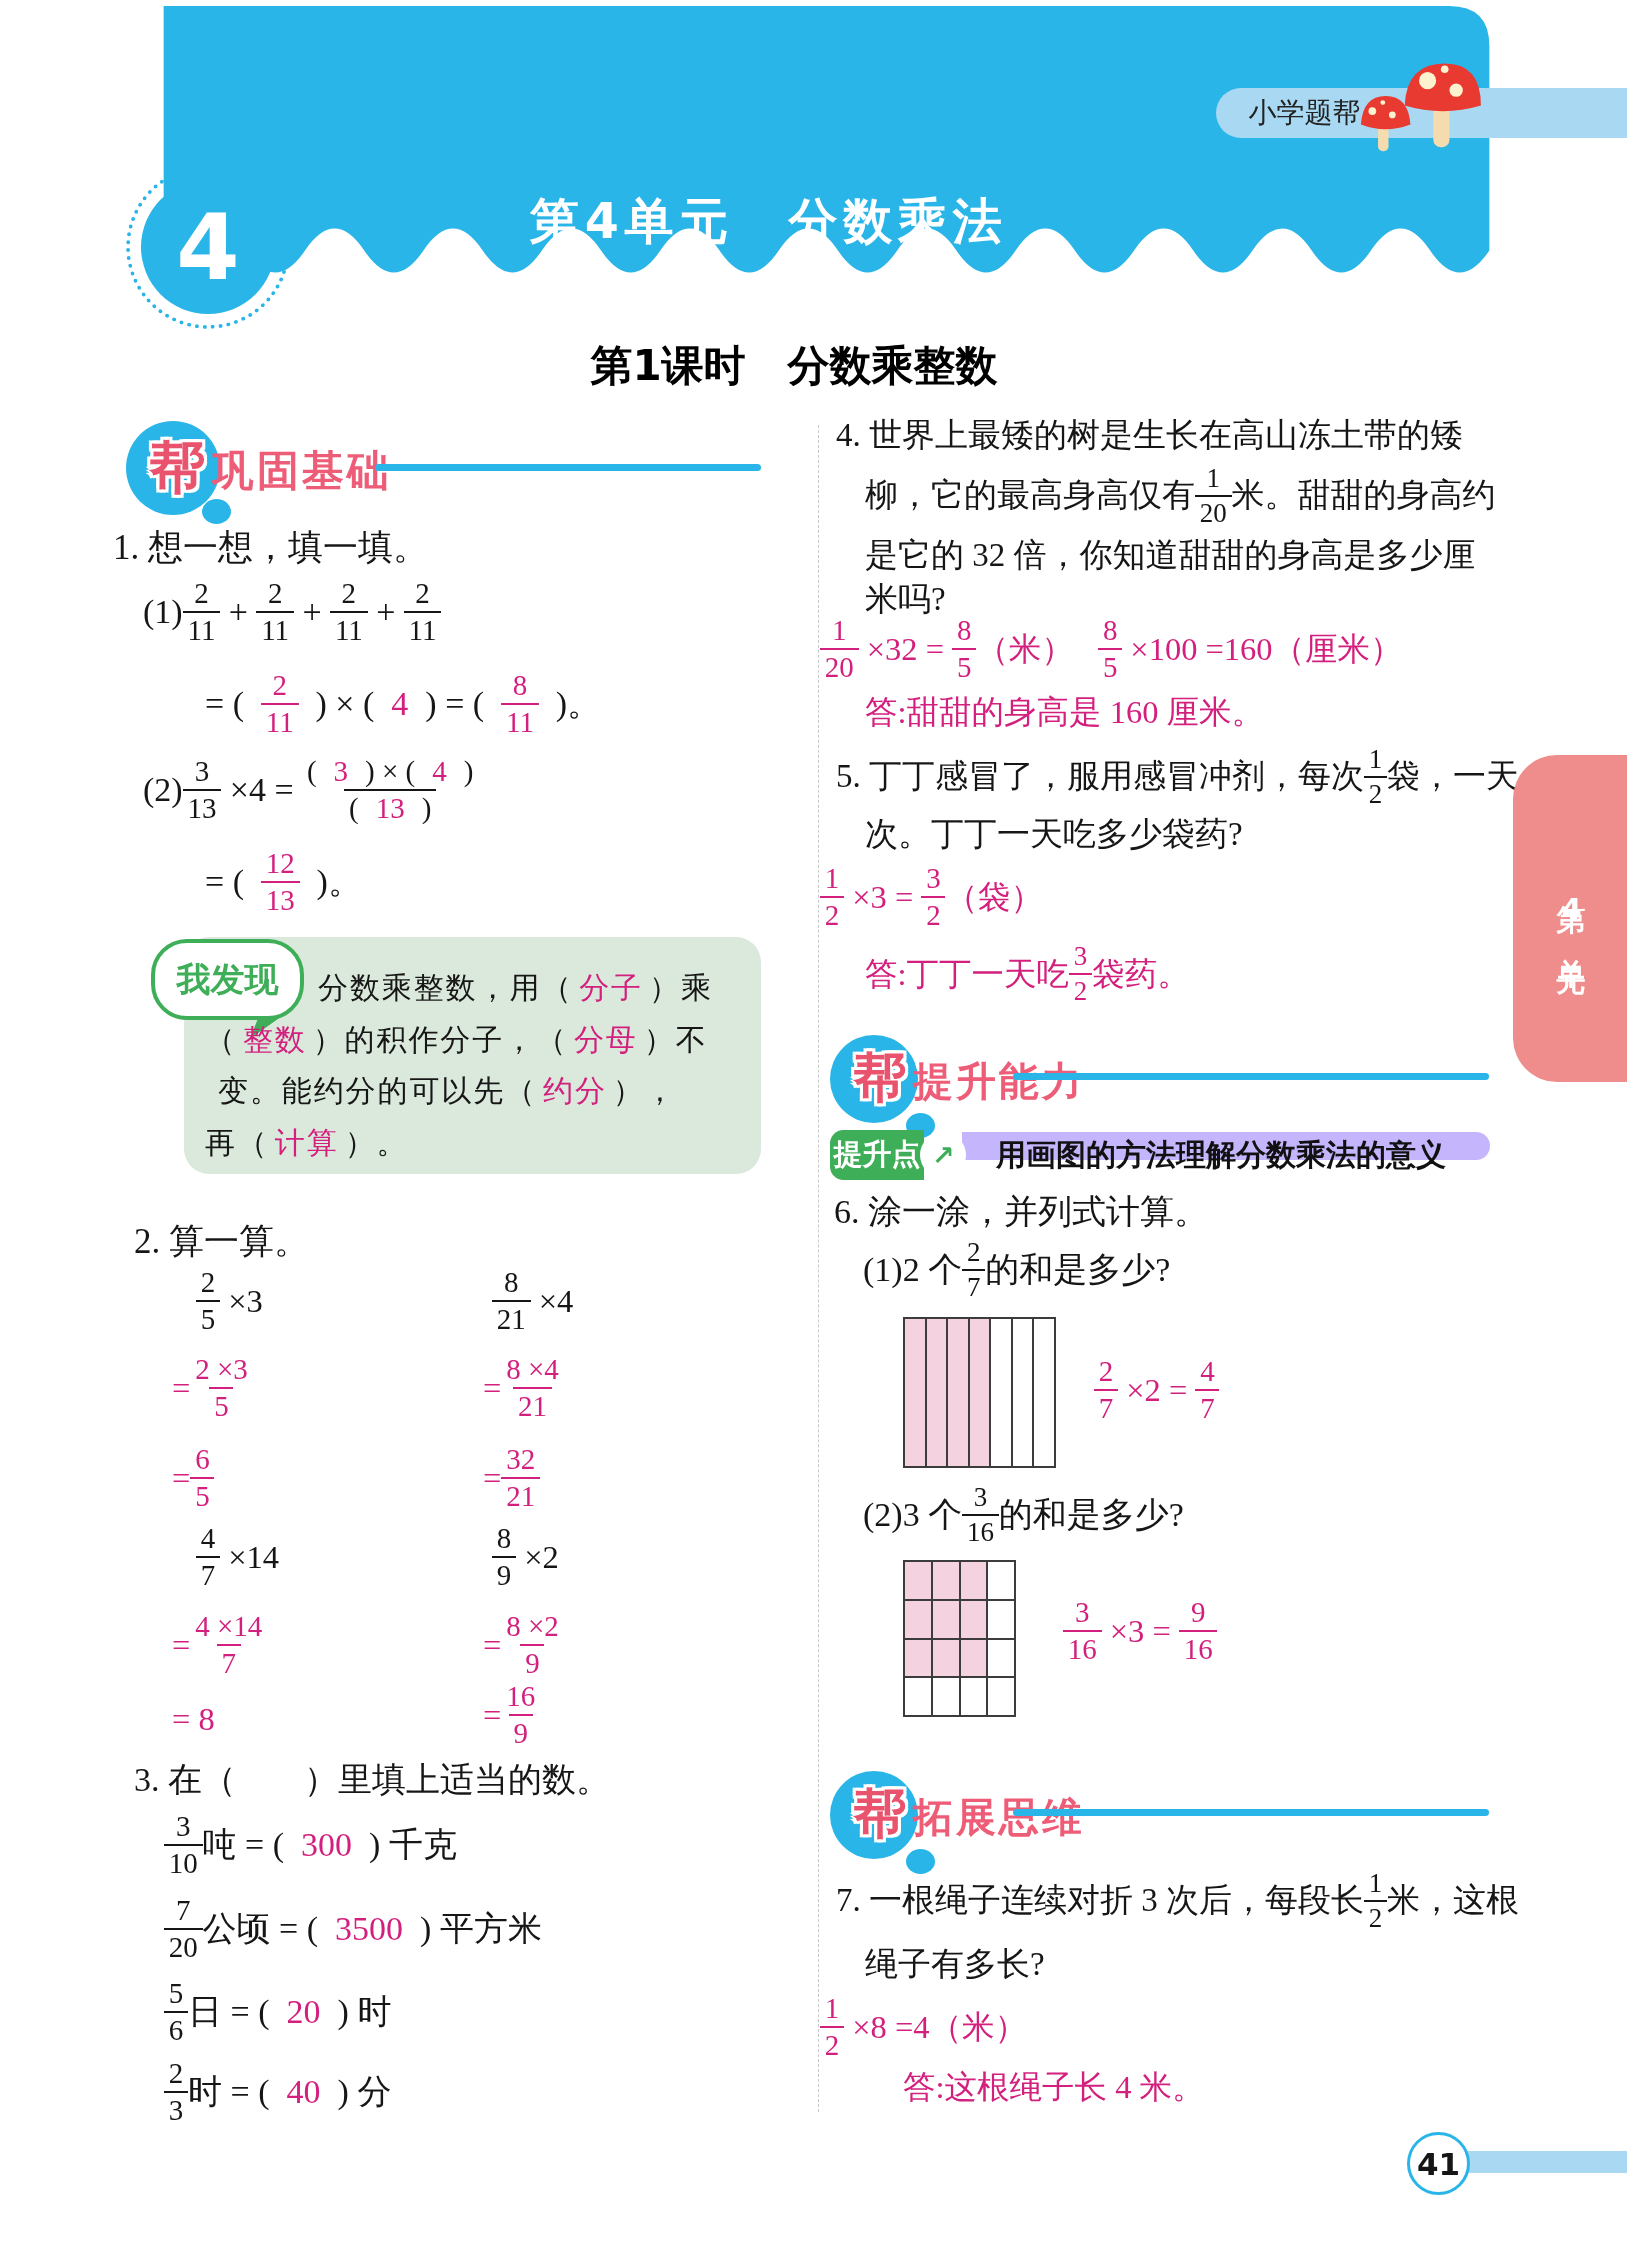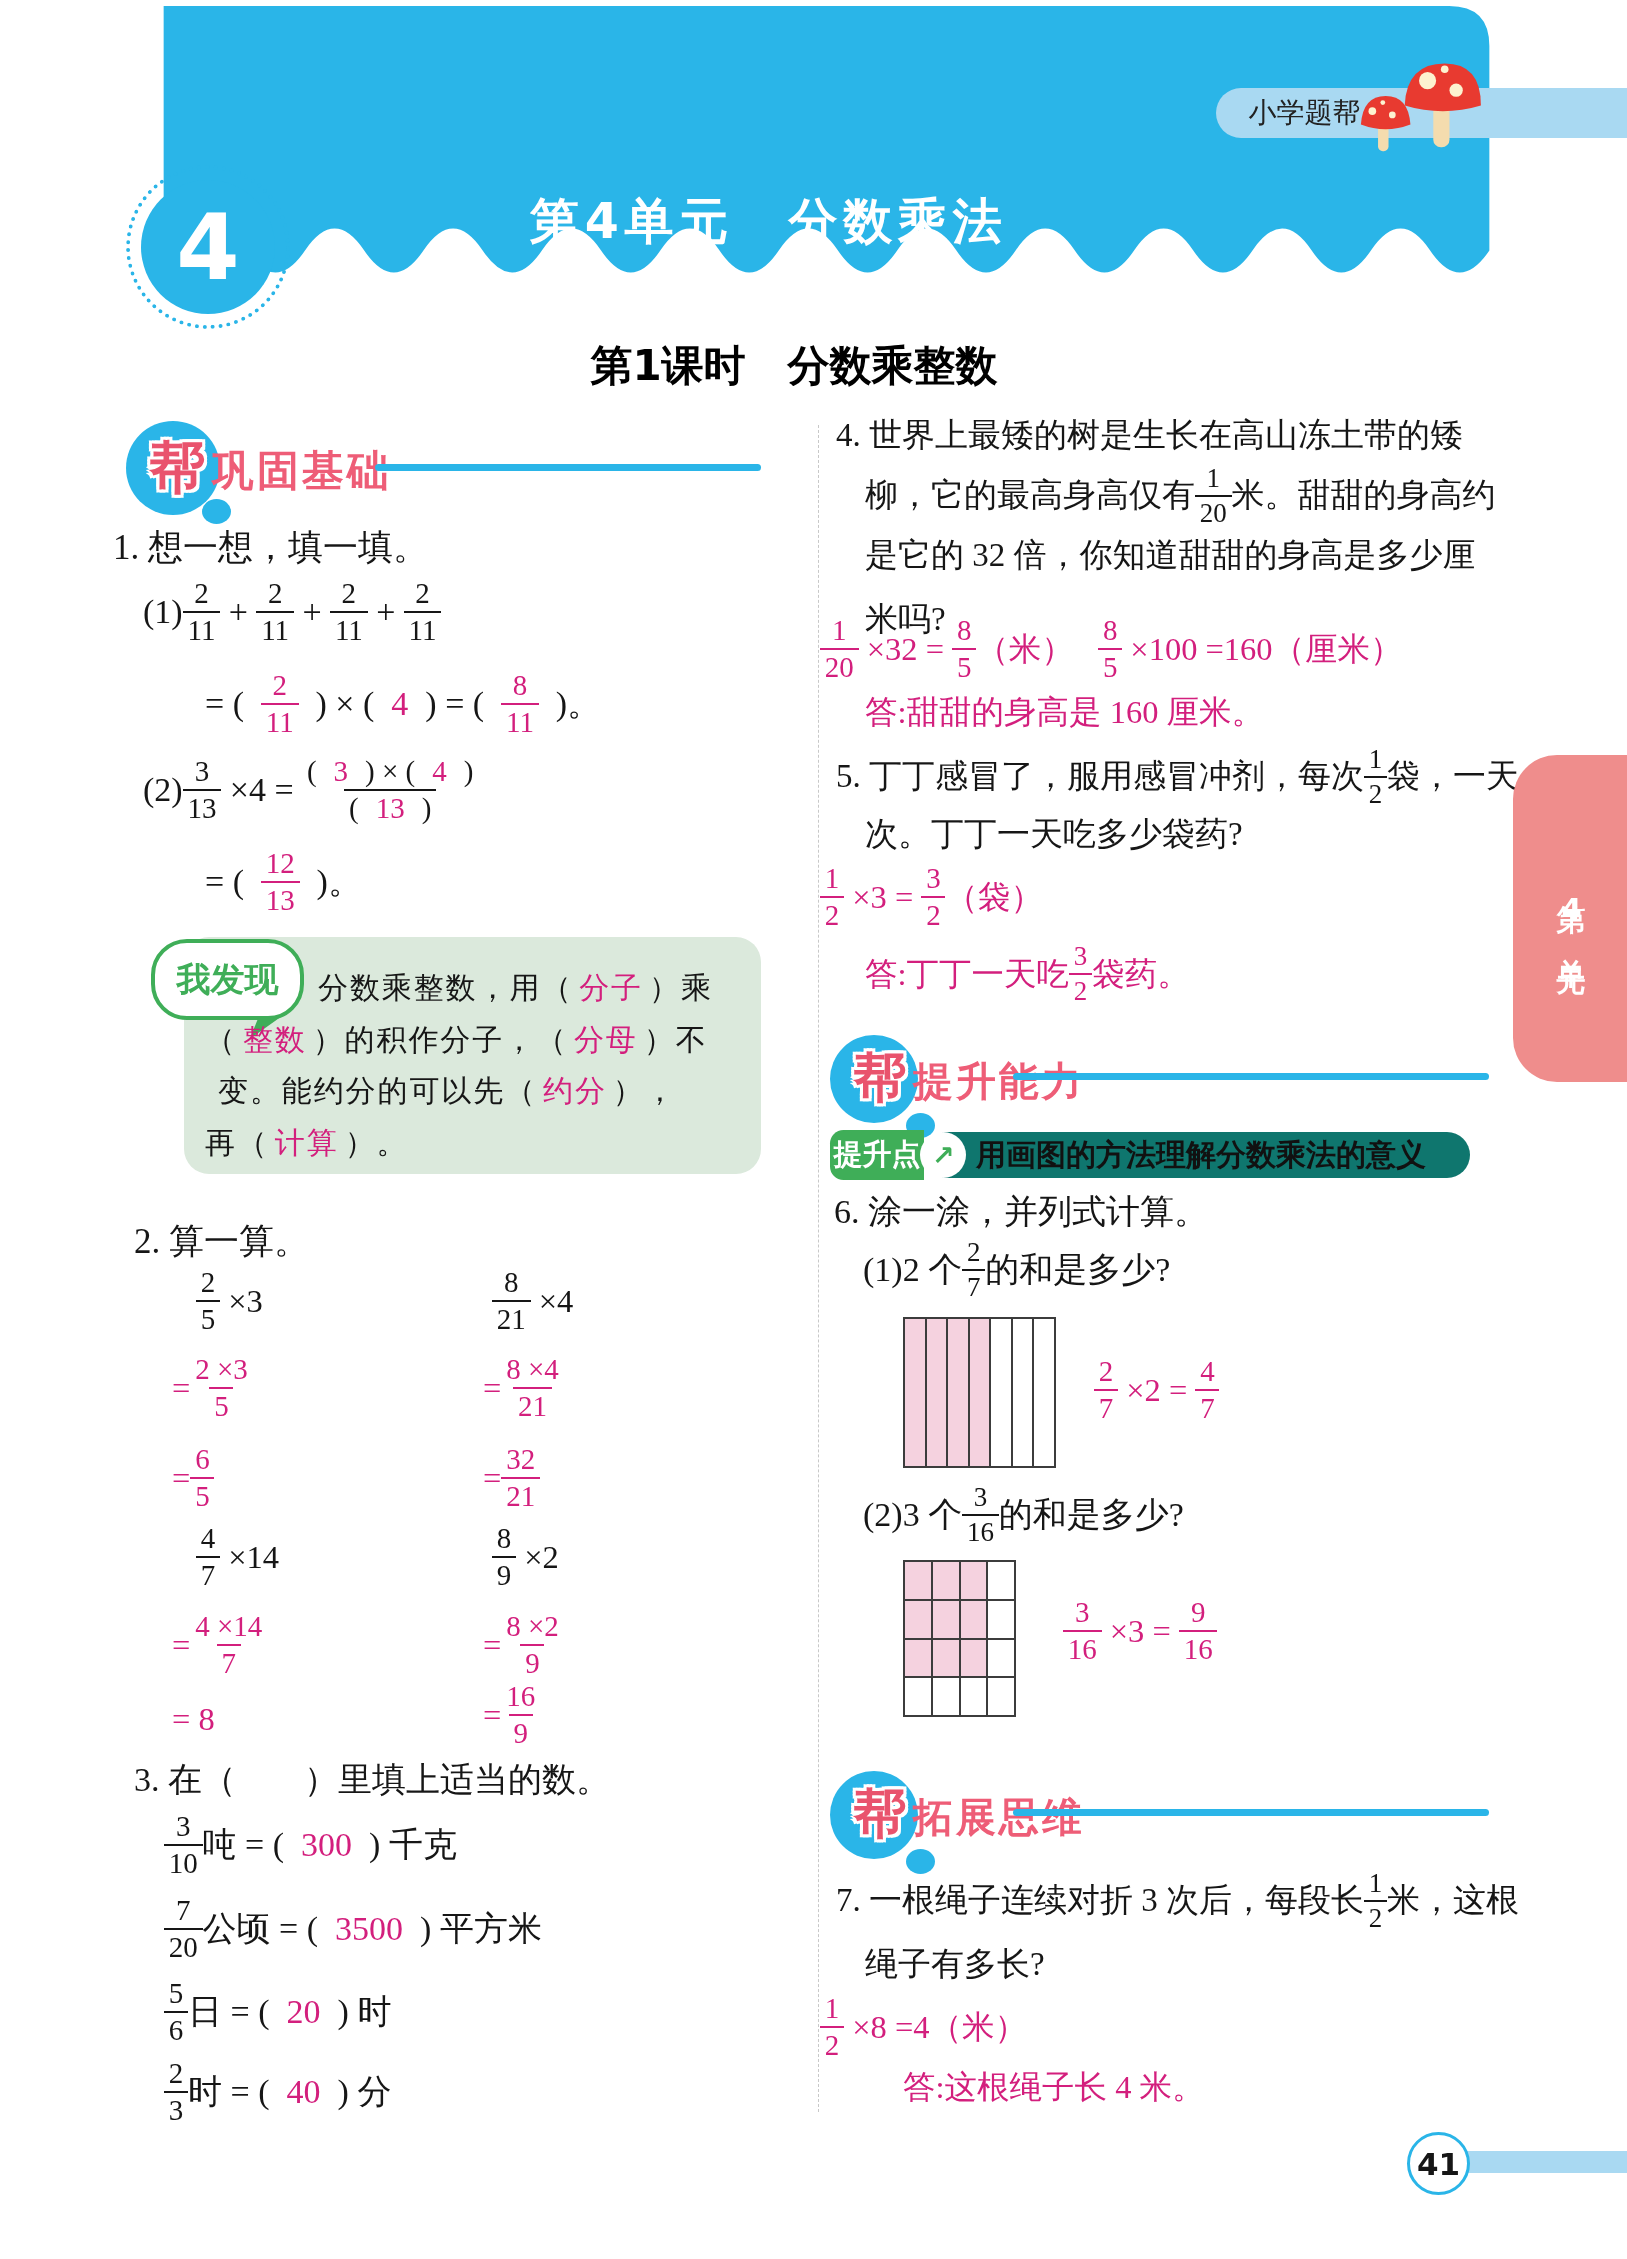--- a/index.html
+++ b/index.html
@@ -42,21 +42,21 @@
           color:#3fae58;font-size:34px;font-weight:800;}
   .bubble::after{content:"";position:absolute;right:25px;bottom:-23px;width:0;height:0;
           border-top:21px solid #3fae58;border-right:21px solid transparent;transform:skewX(-22deg);}
   .gline{font-size:30px;letter-spacing:1.9px;}
   
   .tip-label{position:absolute;left:830px;top:1130px;width:94px;height:50px;background:#3fae58;
              border-radius:13.4px 0 0 13.4px;color:#fff;font-size:29px;font-weight:800;
              display:flex;align-items:center;justify-content:center;}
   .tip-circle{position:absolute;left:920px;top:1132px;width:46px;height:46px;border-radius:50%;background:#fff;
               display:flex;align-items:center;justify-content:center;color:#3fae58;font-size:27px;font-weight:800;}
-  .tip-bar{position:absolute;left:942px;top:1132px;width:528px;height:46px;background:#0f766e;border-radius:0 23px 23px 0;}
+  .tip-bar{position:absolute;left:962px;top:1132px;width:528px;height:28px;background:#c4b5fd;border-radius:0 23px 23px 0;}
   .tip-bar span{display:block;padding-left:34px;line-height:46px;font-size:30px;font-weight:600;color:#111;}
   
   .grid{position:absolute;display:grid;background:#fff;border:1.9px solid #3c3c3c;}
   .grid i{border:1px solid #3c3c3c;}
   .grid i.on{background:#f5d2df;}
   
   .divider{position:absolute;left:818px;top:425px;height:1687px;border-left:1.9px dashed #c8c8c8;}
   .tab{position:absolute;left:1513px;top:755px;width:117px;height:327px;background:#ef8d8c;border-radius:44px 0 0 44px;
        display:flex;align-items:center;justify-content:center;}
   .tab span{writing-mode:vertical-rl;text-orientation:upright;color:#fff;font-size:29px;font-weight:800;letter-spacing:9.6px;}
@@ -221,21 +221,21 @@
     <span>4.</span><span> </span><span>世界上最矮的树是生长在高山冻土带的矮</span>
   </div>
   <div class="row t35" style="left:865px;top:465px;">
     <span>柳，它的最高身高仅有</span>
     <span class="fr f28"><i class="n">1</i><i class="d">20</i></span>
     <span>米。甜甜的身高约</span>
   </div>
   <div class="row t35" style="left:865px;top:537px;">
     <span>是它的 32 倍，你知道甜甜的身高是多少厘</span>
   </div>
-  <div class="row t35" style="left:865px;top:581px;margin-top:20px;">
+  <div class="row t35" style="left:865px;top:581px;">
     <span>米吗?</span>
   </div>
   <div class="row t34 mg" style="left:820px;top:616px;">
     <span class="fr f30"><i class="n">1</i><i class="d">20</i></span>
     <span> ×32 = </span>
     <span class="fr f30"><i class="n">8</i><i class="d">5</i></span>
     <span>（米）</span><span>   </span>
     <span class="fr f30"><i class="n">8</i><i class="d">5</i></span>
     <span> ×100 =160（厘米）</span>
   </div>

